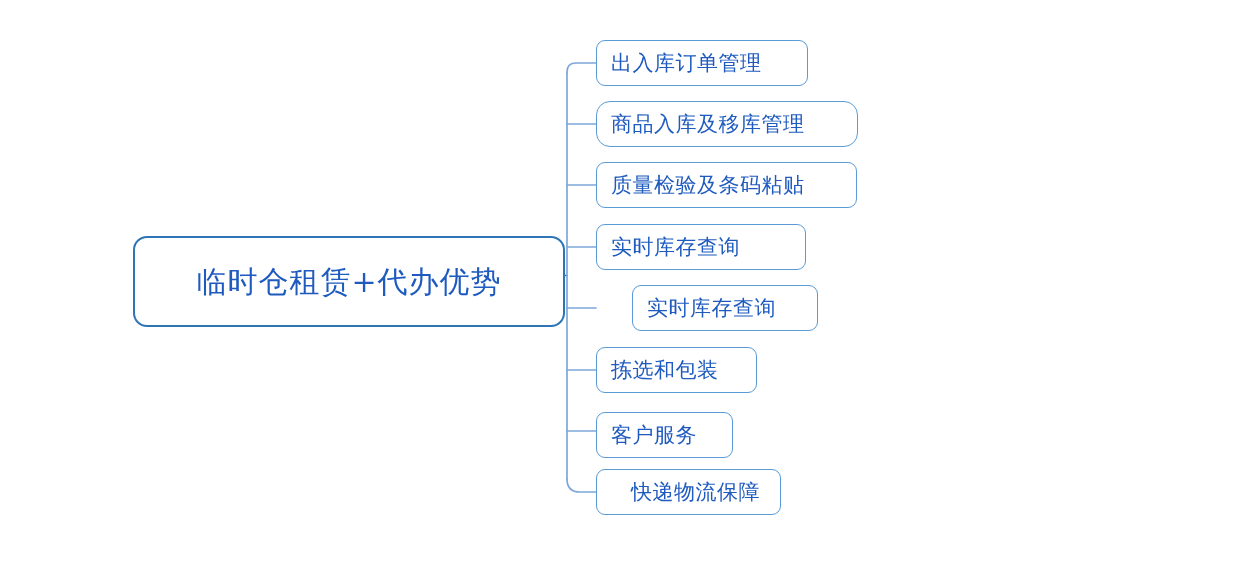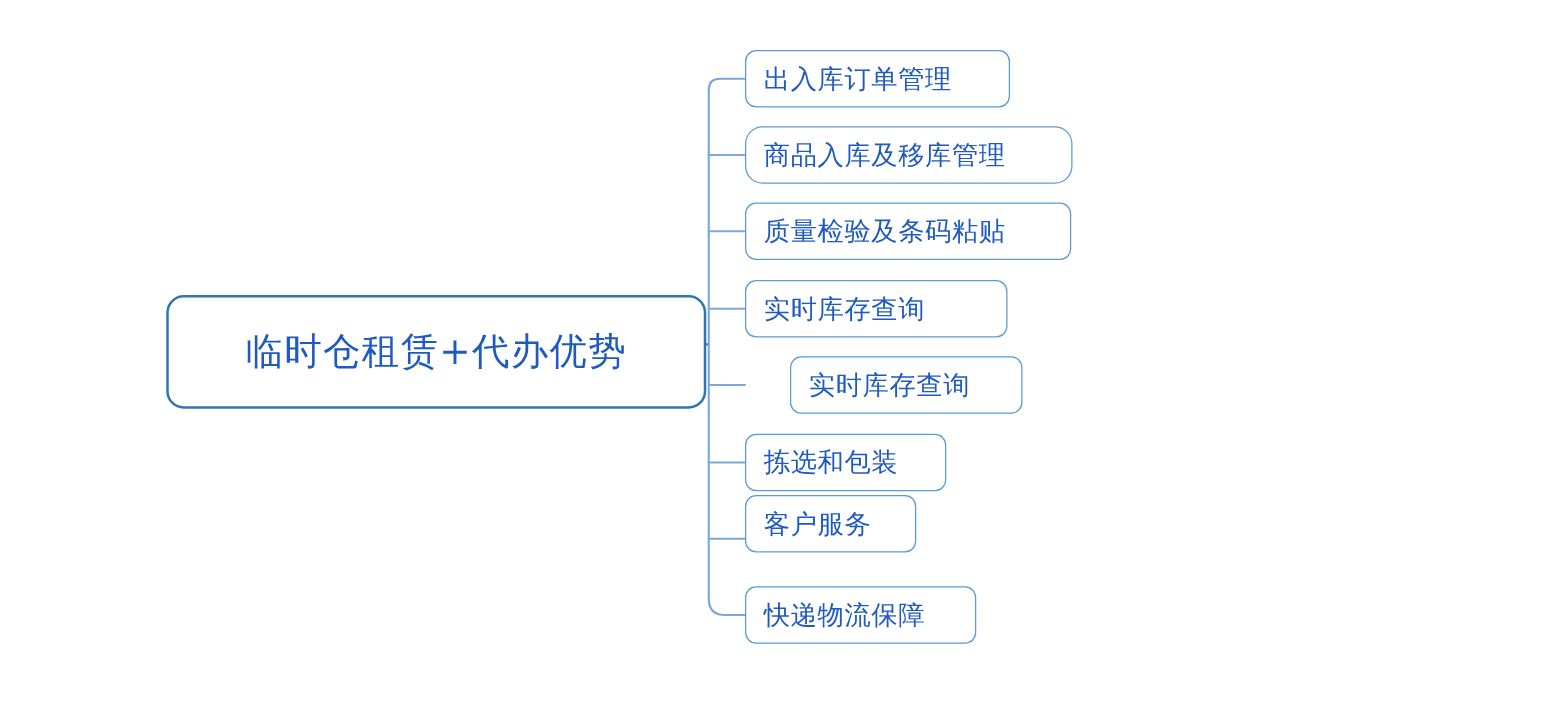--- a/index.html
+++ b/index.html
@@ -64,22 +64,22 @@
   }
   .child-node .node-label {
     font-size: 21px;
   }
   .n0 { top: 40px;  width: 212px; }
   .n1 { top: 101px; width: 262px; border-radius: 14px; }
   .n2 { top: 162px; width: 261px; }
   .n3 { top: 224px; width: 210px; }
   .n4 { top: 285px; width: 186px; margin-left: 36px; }
   .n5 { top: 347px; width: 161px; }
-  .n6 { top: 396px; width: 137px; }
-  .n7 { top: 469px; width: 185px; }
+  .n6 { top: 412px; width: 137px; }
+  .n7 { top: 469px; width: 185px; justify-content: center; }
 </style>
 </head>
 <body>
 
 <div id="mindmap">
 
   <svg id="connectors" viewBox="0 0 1234 576" width="1234" height="576" xmlns="http://www.w3.org/2000/svg">
     <g fill="none" stroke="#7da7d9" stroke-width="1.7" stroke-linecap="round">
 
       <path d="M 565 275.5 L 567 275.5" stroke="#2e75b6"></path>

